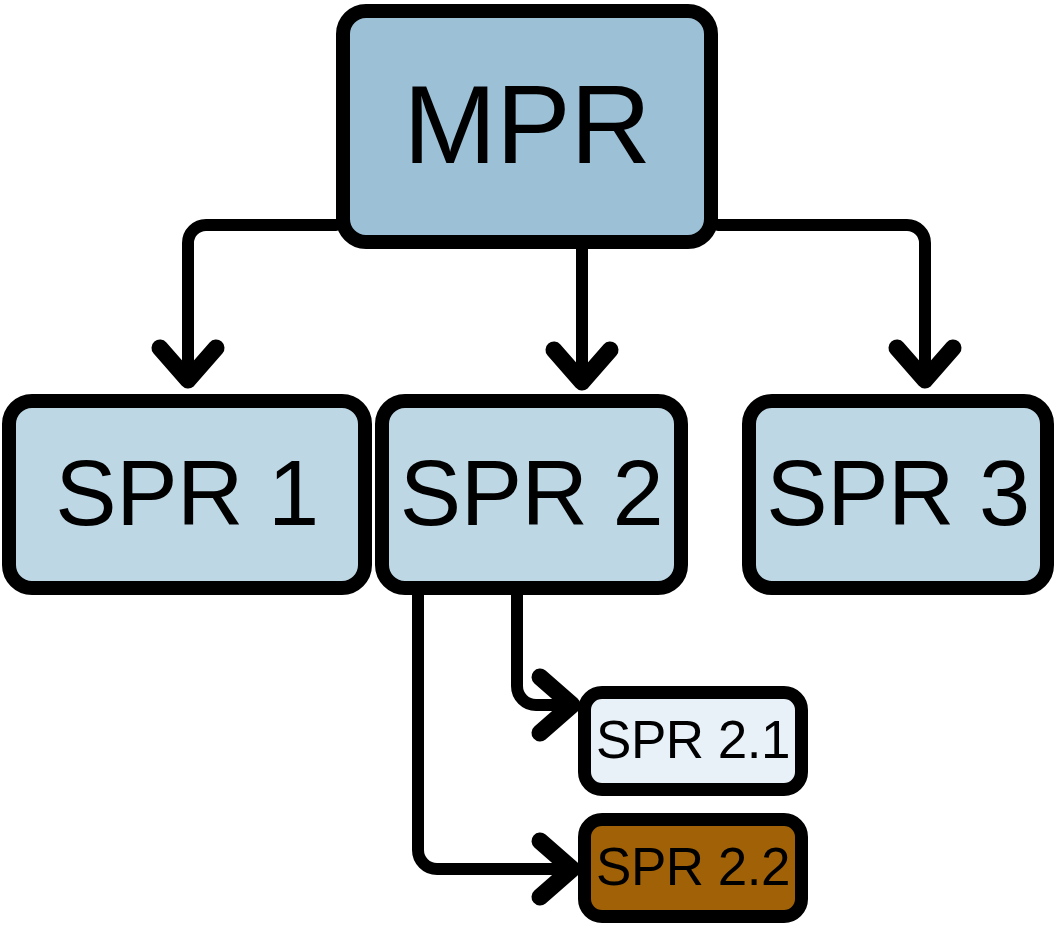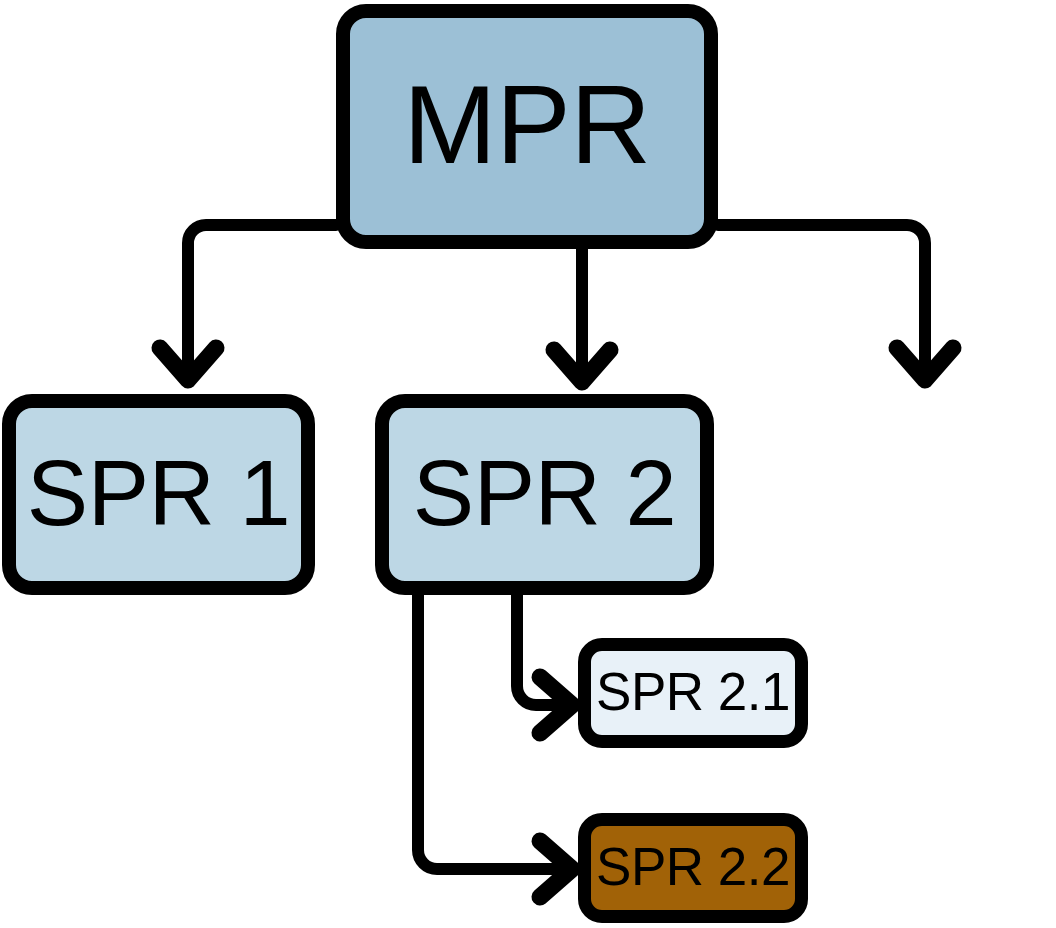--- a/index.html
+++ b/index.html
@@ -94,30 +94,33 @@
         <path d="M 540 841 L 572 869 L 540 897" stroke-width="17"></path>
       </g>
 
     </g>
   </svg>
 
   <div class="node node-root" style="left:336px; top:4px; width:382px; height:245px; background:#9CC0D6;">
     <span class="node-label">MPR</span>
   </div>
 
-  <div class="node node-level1" style="left:2px; top:394px; width:313px; height:201px; background:#BDD7E5;">
+  <div class="node node-level1" style="left:2px; top:394px; width:370px; height:201px; background:#BDD7E5;">
     <span class="node-label">SPR 1</span>
   </div>
 
-  <div class="node node-level1" style="left:375px; top:394px; width:339px; height:201px; background:#BDD7E5;">
+  <div class="node node-level1" style="left:375px; top:394px; width:313px; height:201px; background:#BDD7E5;">
     <span class="node-label">SPR 2</span>
   </div>
 
+  <div class="node node-level1" style="left:742px; top:394px; width:312px; height:201px; background:#BDD7E5;">
+    <span class="node-label">SPR 3</span>
+  </div>
 
-  <div class="node node-level2" style="left:578px; top:638px; width:230px; height:110px; background:#E8F1F8;">
+  <div class="node node-level2" style="left:578px; top:686px; width:230px; height:110px; background:#E8F1F8;">
     <span class="node-label">SPR 2.1</span>
   </div>
 
   <div class="node node-level2" style="left:578px; top:813px; width:230px; height:110px; background:#a16207;">
     <span class="node-label">SPR 2.2</span>
   </div>
 
 </div>
 
 </body></html>

